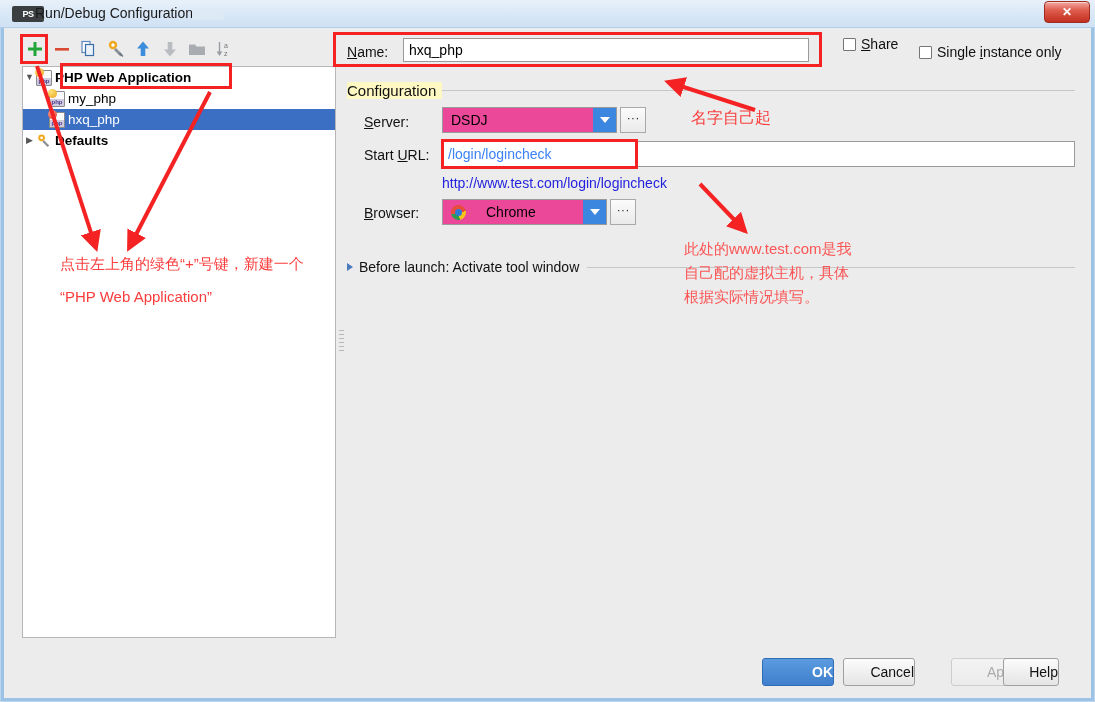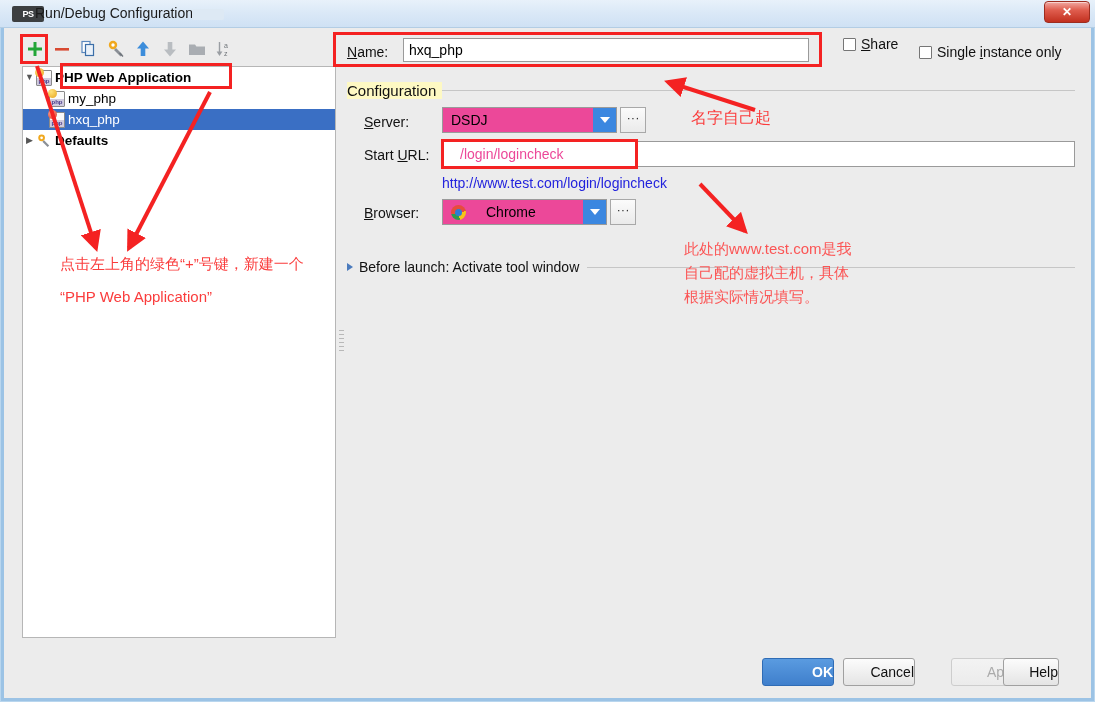--- a/index.html
+++ b/index.html
@@ -286,22 +286,22 @@
   }
   .url-input {
     position: absolute;
     left: 442px; top: 141px;
     width: 633px; height: 26px;
     background: #ffffff;
     border: 1px solid #9a9a9a;
     box-sizing: border-box;
     font-family: "Liberation Sans", sans-serif;
     font-size: 14px;
-    color: #ec4899;
-    padding: 0 17px;
+    color: #3b82f6;
+    padding: 0 5px;
   }
   .url-preview {
     position: absolute;
     left: 442px; top: 175px;
     font-size: 14px;
     color: #2323dd;
     cursor: pointer;
   }
   .chrome-icon {
     width: 15px; height: 15px;

